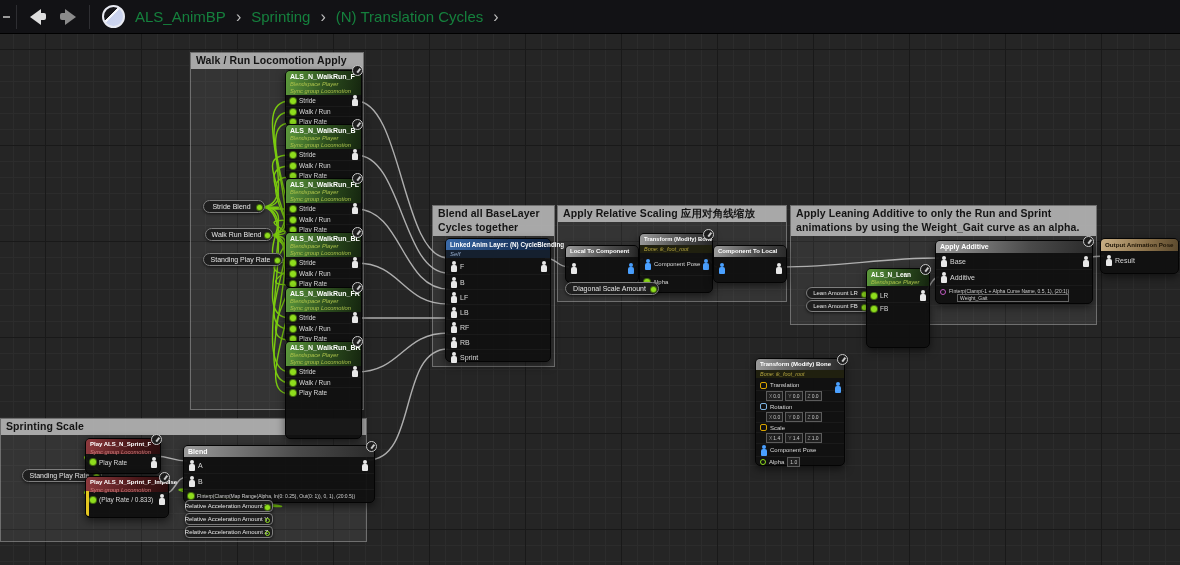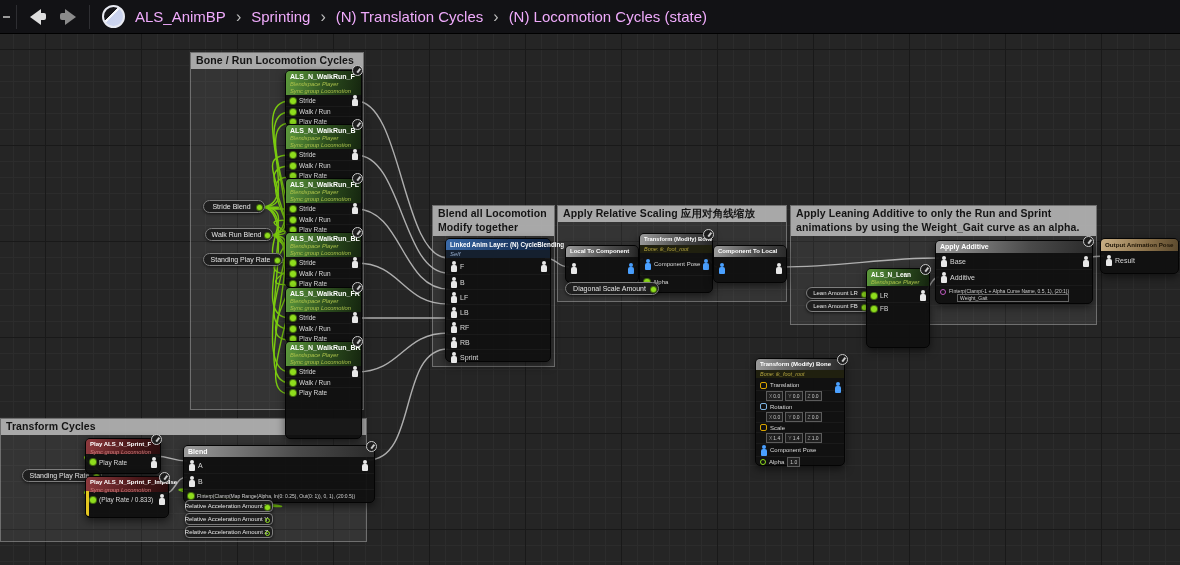--- a/index.html
+++ b/index.html
@@ -13,21 +13,21 @@
   .tb-sep{width:1px;height:24px;background:#2e2e32;margin:0 6px;}
   .tb-dash{width:7px;height:2px;background:#9a9a9a;margin-left:3px;}
   .nav-btn{display:flex;align-items:center;margin:0 7px;cursor:pointer;}
   .arr-left{width:0;height:0;border-top:8px solid transparent;border-bottom:8px solid transparent;border-right:11px solid #dedede;}
   .arr-left-tail{width:5px;height:7px;background:#dedede;border-radius:0 2px 2px 0;}
   .arr-right{width:0;height:0;border-top:8px solid transparent;border-bottom:8px solid transparent;border-left:11px solid #8b8b8b;}
   .arr-right-tail{width:5px;height:7px;background:#8b8b8b;border-radius:2px 0 0 2px;}
   .bp-icon{width:23px;height:23px;border-radius:50%;margin:0 10px 0 6px;
     background:linear-gradient(135deg,#16161a 0%,#16161a 38%,#f2f4fa 38%,#f2f4fa 47%,#c9d2ee 47%,#cfd6ef 100%);
     border:2px solid #e8eaf2;box-sizing:border-box;}
-  .crumb{color:#f0abfc;font-size:15px;}
+  .crumb{color:#15803d;font-size:15px;}
   .crumb-sep{color:#bdbdbd;font-size:16px;margin:0 10px;}
 
   
   #graph{position:absolute;left:0;top:33px;width:1180px;height:532px;background-color:#252525;
     background-image:
       linear-gradient(#191919 1px,transparent 1px),
       linear-gradient(90deg,#191919 1px,transparent 1px),
       linear-gradient(#2c2c2c 1px,transparent 1px),
       linear-gradient(90deg,#2c2c2c 1px,transparent 1px);
     background-size:96px 96px,96px 96px,16px 16px,16px 16px;
@@ -98,39 +98,38 @@
       <span class="arr-right"></span>
     </div>
     <div class="tb-sep"></div>
     <div class="bp-icon"></div>
     <span class="crumb">ALS_AnimBP</span>
     <span class="crumb-sep">›</span>
     <span class="crumb">Sprinting</span>
     <span class="crumb-sep">›</span>
     <span class="crumb">(N) Translation Cycles</span>
     <span class="crumb-sep">›</span>
-    <span class="crumb">(N) Locomotion Cycles (state)</span>
   </div>
 
   <div id="graph"></div>
 
   <div class="comment" style="left:190px;top:52px;width:172px;height:356px">
-    <div class="comment-hdr">Bone / Run Locomotion Cycles</div>
+    <div class="comment-hdr">Walk / Run Locomotion Apply</div>
   </div>
   <div class="comment" style="left:432px;top:205px;width:121px;height:160px">
-    <div class="comment-hdr">Blend all Locomotion Modify together</div>
+    <div class="comment-hdr">Blend all BaseLayer Cycles together</div>
   </div>
   <div class="comment" style="left:557px;top:205px;width:228px;height:95px">
     <div class="comment-hdr">Apply Relative Scaling 应用对角线缩放</div>
   </div>
   <div class="comment" style="left:790px;top:205px;width:305px;height:118px">
     <div class="comment-hdr">Apply Leaning Additive to only the Run and Sprint animations by using the Weight_Gait curve as an alpha.</div>
   </div>
   <div class="comment" style="left:0px;top:418px;width:365px;height:122px">
-    <div class="comment-hdr">Transform Cycles</div>
+    <div class="comment-hdr">Sprinting Scale</div>
   </div>
 
   <svg id="overlay" viewBox="0 0 1180 565">
     <g stroke="#7fd40e" stroke-width="1.4" fill="none" opacity="0.95">
       <path d="M261,207 C306,207 245,101 290,101"></path>
         <path d="M261,207 C306,207 245,155 290,155"></path>
       <path d="M261,207 C306,207 245,209 290,209"></path>
         <path d="M261,207 C306,207 245,263 290,263"></path>
       <path d="M261,207 C306,207 245,318 290,318"></path>
         <path d="M261,207 C306,207 245,372 290,372"></path>

